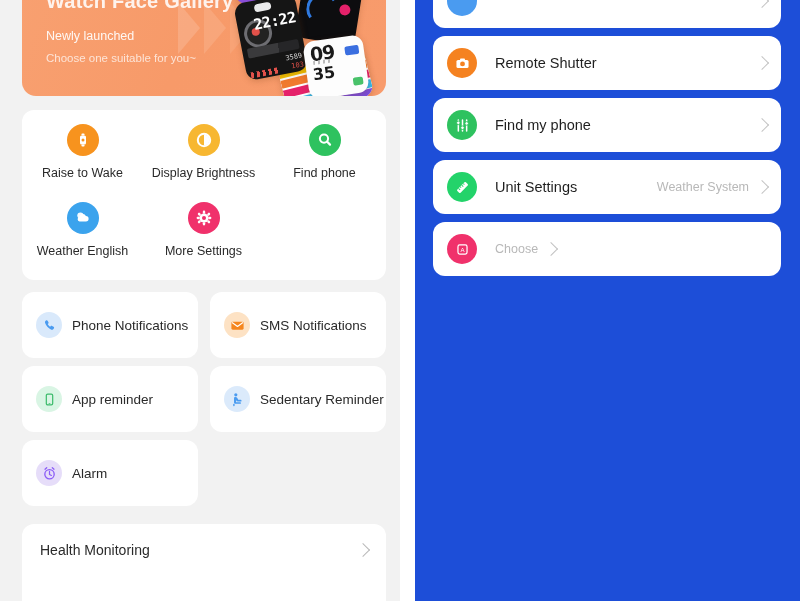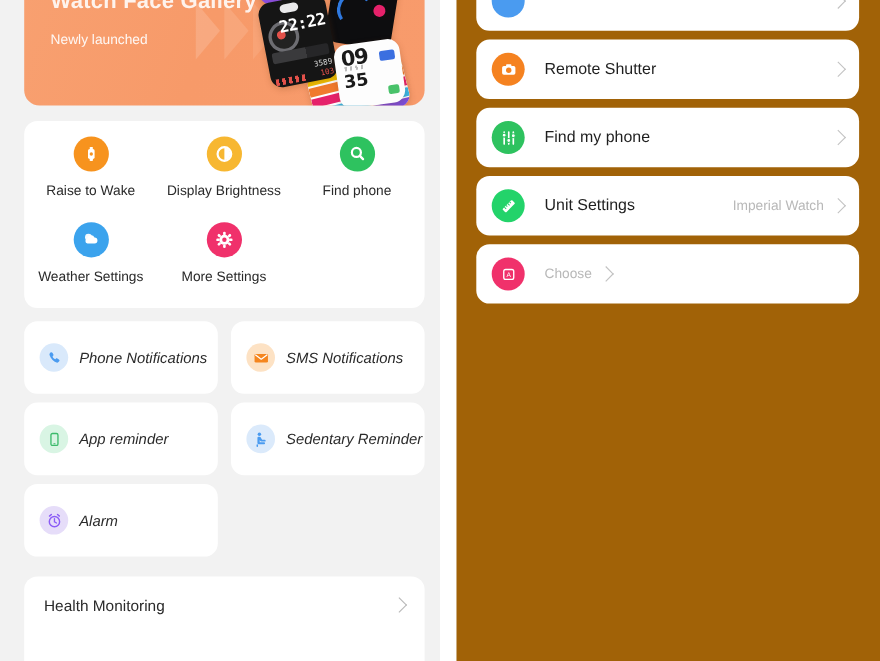--- a/index.html
+++ b/index.html
@@ -32,21 +32,21 @@
   }
   .panel-divider {
     width: 15px;
     height: 601px;
     background: #ffffff;
   }
   .panel-right {
     position: relative;
     width: 385px;
     height: 601px;
-    background: #a16207;
+    background: #1d4ed8;
     overflow: hidden;
   }
 
   
   .banner {
     position: absolute;
     left: 22px;
     top: -14px;
     width: 364px;
     height: 110px;
@@ -364,21 +364,20 @@
     flex: 0 0 26px;
     display: flex;
     align-items: center;
     justify-content: center;
     margin-right: 10px;
   }
   .tile .tlbl {
     font-size: 13.5px;
     color: #2a2a2a;
     line-height: 17px;
-    font-style: italic;
   }
 
   
   .health-card {
     position: absolute;
     left: 22px;
     top: 524px;
     width: 364px;
     height: 90px;
     background: #ffffff;
@@ -493,20 +492,21 @@
           <div class="dots"></div>
           <div class="wt2">35</div>
           <div class="blue"></div>
           <div class="grn"></div>
         </div>
       </div>
 
       <div class="banner-text">
         <div class="banner-title">Watch Face Gallery</div>
         <div class="banner-sub1">Newly launched</div>
+        <div class="banner-sub2">Choose one suitable for you~</div>
       </div>
     </div>
 
     <div class="card grid-card">
 
       <div class="grid-row r1">
         <div class="grid-item">
           <div class="ico" style="background:#f7931e">
             <svg width="18" height="18" viewBox="0 0 18 18">
               <rect x="6" y="4.5" width="6" height="9" rx="1.6" fill="#ffffff"></rect>
@@ -540,21 +540,21 @@
       </div>
 
       <div class="grid-row r2">
         <div class="grid-item">
           <div class="ico" style="background:#3ba3ed">
             <svg width="20" height="20" viewBox="0 0 20 20">
               <circle cx="7.4" cy="7.6" r="3.1" fill="#ffffff" opacity=".95"></circle>
               <path d="M6.5 13.4h6.4a2.7 2.7 0 0 0 0-5.4 3.4 3.4 0 0 0-6.5.9 2.3 2.3 0 0 0 .1 4.5z" fill="#ffffff"></path>
             </svg>
           </div>
-          <div class="lbl">Weather Settings</div>
+          <div class="lbl">Weather English</div>
         </div>
 
         <div class="grid-item">
           <div class="ico" style="background:#f0316b">
             <svg width="18" height="18" viewBox="0 0 18 18">
               <g fill="#ffffff">
                 <circle cx="9" cy="9" r="4.6"></circle>
                 <rect x="7.8" y="1.6" width="2.4" height="3.2" rx="1.1"></rect>
                 <rect x="7.8" y="13.2" width="2.4" height="3.2" rx="1.1"></rect>
                 <rect x="1.6" y="7.8" width="3.2" height="2.4" rx="1.1"></rect>
@@ -697,21 +697,21 @@
               <g stroke="#23d36a" stroke-width="1">
                 <line x1="5.4" y1="6.6" x2="5.4" y2="9"></line>
                 <line x1="7.8" y1="6.6" x2="7.8" y2="8.2"></line>
                 <line x1="10.2" y1="6.6" x2="10.2" y2="9"></line>
                 <line x1="12.6" y1="6.6" x2="12.6" y2="8.2"></line>
               </g>
             </g>
           </svg>
         </div>
         <div class="rlbl">Unit Settings</div>
-        <div class="rval">Imperial Watch</div>
+        <div class="rval">Weather System</div>
         <div class="chevron"></div>
       </div>
 
       <div class="rrow">
         <div class="rico" style="background:#f0316b">
           <svg width="17" height="17" viewBox="0 0 18 18">
             <rect x="4.2" y="4.2" width="9.6" height="9.6" rx="1.8" fill="none" stroke="#ffffff" stroke-width="1.3"></rect>
             <text x="9" y="11.6" font-family="Liberation Sans, sans-serif" font-size="6.4" fill="#ffffff" text-anchor="middle">A</text>
           </svg>
         </div>

